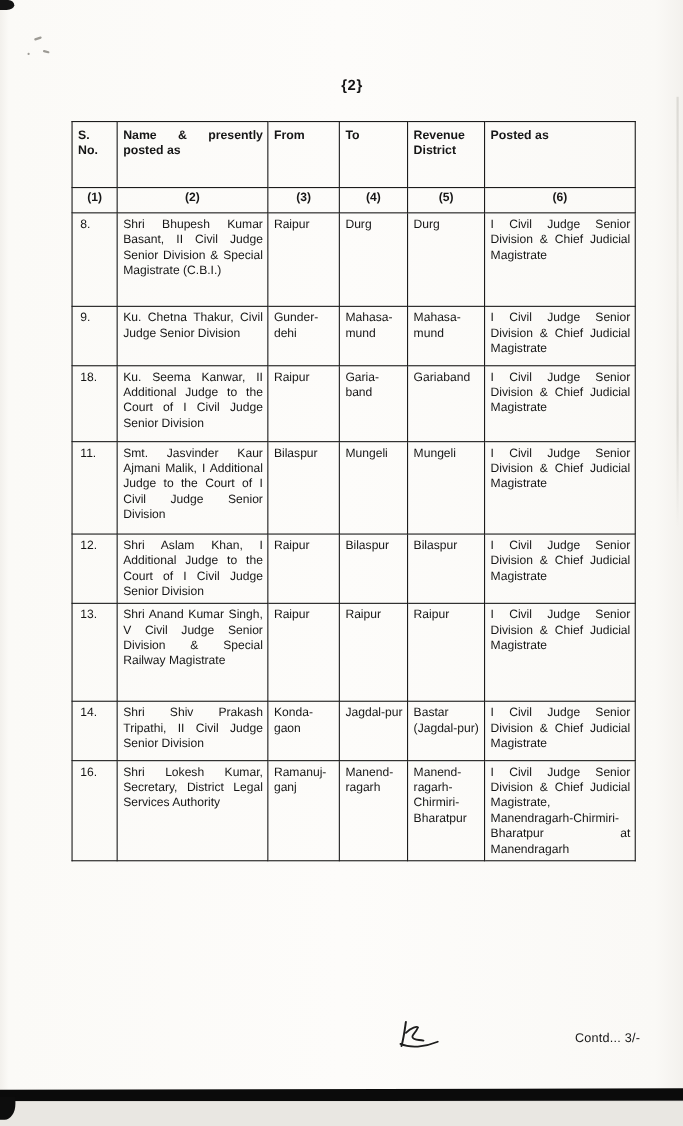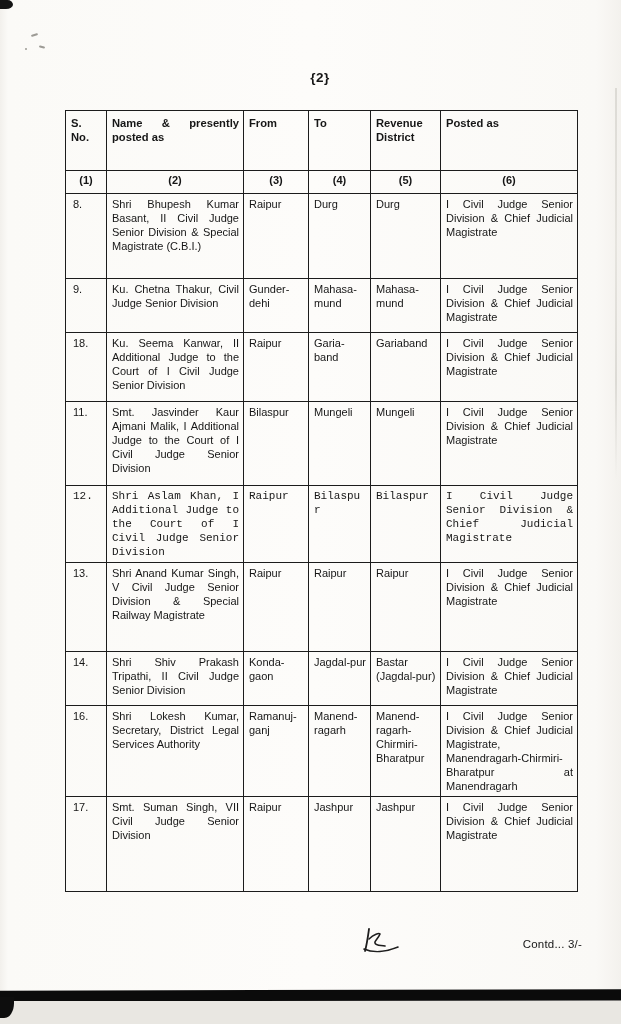--- a/index.html
+++ b/index.html
@@ -69,21 +69,21 @@
     font-weight:bold; text-align:center; height:23px; padding:2px;
   }
   .doc-table tbody td.c-sno  { padding-left:7px; }
   .doc-table tbody td.c-name { text-align:justify; }
   .doc-table tbody td.c-post { text-align:justify; }
   
   .doc-table tbody tr.r:nth-of-type(1)  { height:85px; }
   .doc-table tbody tr.r:nth-of-type(2)  { height:54px; }
   .doc-table tbody tr.r:nth-of-type(3)  { height:69px; }
   .doc-table tbody tr.r:nth-of-type(4)  { height:84px; }
-  .doc-table tbody tr.r:nth-of-type(5)  { height:56px;font-family:Liberation Mono, monospace; }
+  .doc-table tbody tr.r:nth-of-type(5)  { height:56px; }
   .doc-table tbody tr.r:nth-of-type(6)  { height:89px; }
   .doc-table tbody tr.r:nth-of-type(7)  { height:54px; }
   .doc-table tbody tr.r:nth-of-type(8)  { height:63px; }
   .doc-table tbody tr.r:nth-of-type(9)  { height:95px; }
   .doc-table tbody tr.r:nth-of-type(10) { height:70px; }
   
   .contd {
     position:absolute; right:39px; top:938px;
     font-size:11.5px; letter-spacing:.2px;
   }
@@ -187,28 +187,20 @@
       <td class="c-post">I Civil Judge Senior Division &amp; Chief Judicial Magistrate</td>
     </tr>
         <tr class="r">
       <td class="c-sno">16.</td>
       <td class="c-name">Shri Lokesh Kumar, Secretary, District Legal Services Authority</td>
       <td class="c-from">Ramanuj-ganj</td>
       <td class="c-to">Manend-ragarh</td>
       <td class="c-dist">Manend-ragarh-Chirmiri-Bharatpur</td>
       <td class="c-post">I Civil Judge Senior Division &amp; Chief Judicial Magistrate, Manendragarh-Chirmiri-Bharatpur at Manendragarh</td>
     </tr>
-        <tr class="r">
-      <td class="c-sno">17.</td>
-      <td class="c-name">Smt. Suman Singh, VII Civil Judge Senior Division</td>
-      <td class="c-from">Raipur</td>
-      <td class="c-to">Jashpur</td>
-      <td class="c-dist">Jashpur</td>
-      <td class="c-post">I Civil Judge Senior Division &amp; Chief Judicial Magistrate</td>
-    </tr>
       </tbody>
   </table>
 
   <svg class="signature" viewBox="0 0 56 34" fill="none" xmlns="http://www.w3.org/2000/svg">
     <path d="M9,3 C8,10 7,18 5,25" stroke="#1e1e1e" stroke-width="1.8" stroke-linecap="round"></path>
     <path d="M9,13 C14,8 19,7 20,8 C18,13 14,15 15,17 C16,20 21,19 25,20" stroke="#1e1e1e" stroke-width="1.6" stroke-linecap="round"></path>
     <path d="M4,23 C13,27 26,26 38,21" stroke="#1e1e1e" stroke-width="1.6" stroke-linecap="round"></path>
   </svg>
 
   <div class="contd">Contd... 3/-</div>

